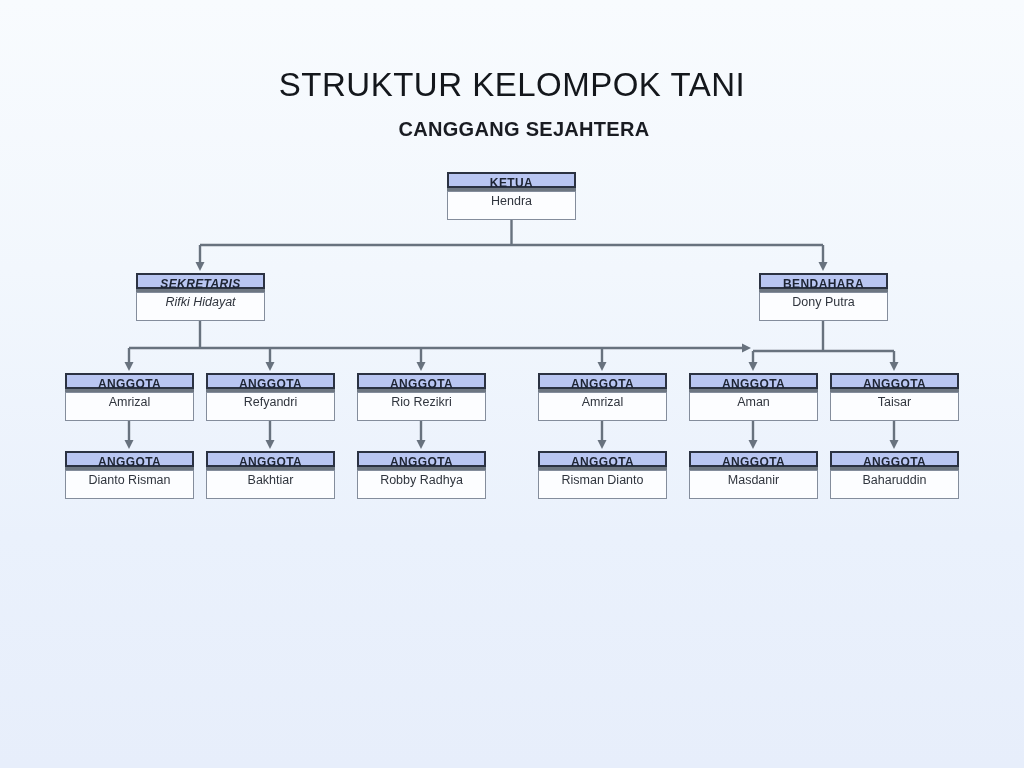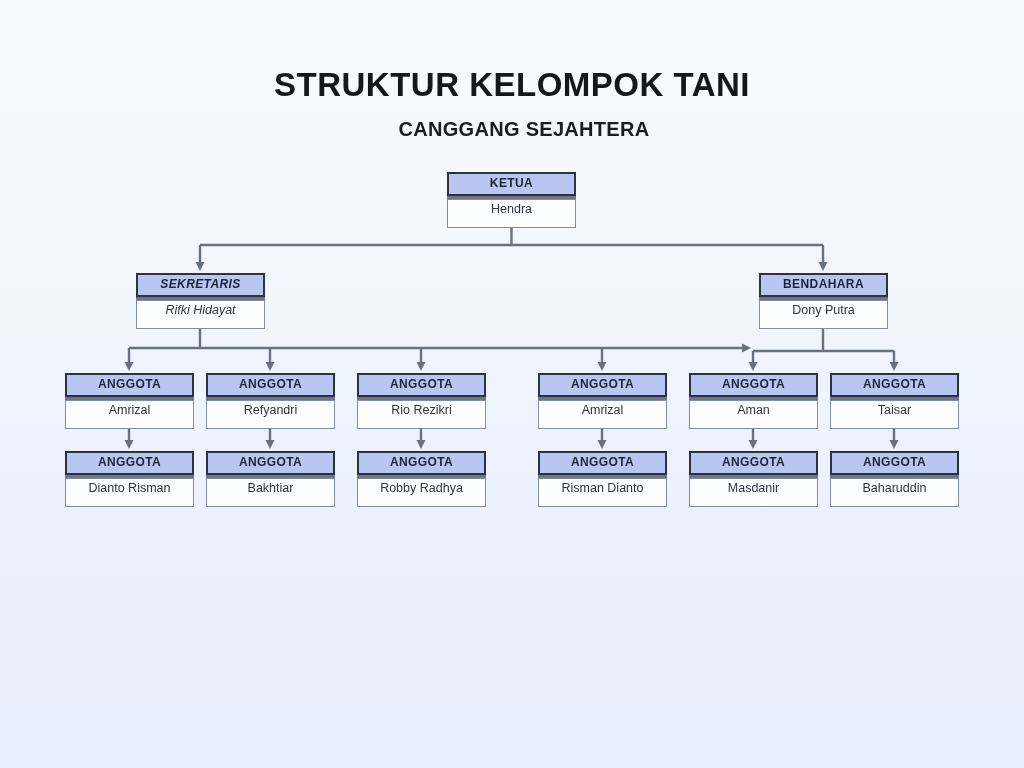--- a/index.html
+++ b/index.html
@@ -11,21 +11,21 @@
     background: linear-gradient(180deg, #f8fbfe 0%, #f2f7fd 35%, #eaf1fc 70%, #e7eefb 100%);
     font-family: "Liberation Sans", sans-serif;
   }
   .page-title {
     position: absolute;
     top: 66px;
     left: 0;
     width: 100%;
     text-align: center;
     font-size: 33px;
-    font-weight: 700;
+    font-weight: 400;
     letter-spacing: 0.5px;
     color: #14171c;
   }
   .page-subtitle {
     position: absolute;
     top: 118px;
     left: 12px;
     width: 100%;
     text-align: center;
     font-size: 20px;
@@ -38,21 +38,21 @@
     top: 0;
     left: 0;
   }
   .node {
     position: absolute;
     width: 129px;
     box-sizing: border-box;
   }
   .node-header {
     box-sizing: border-box;
-    height: 24px;
+    height: 16px;
     line-height: 18px;
     background: #b9c6f2;
     border: 2px solid #2b3242;
     text-align: center;
     font-size: 12px;
     font-weight: 700;
     letter-spacing: 0.4px;
     color: #1d2433;
   }
   .node-divider {

